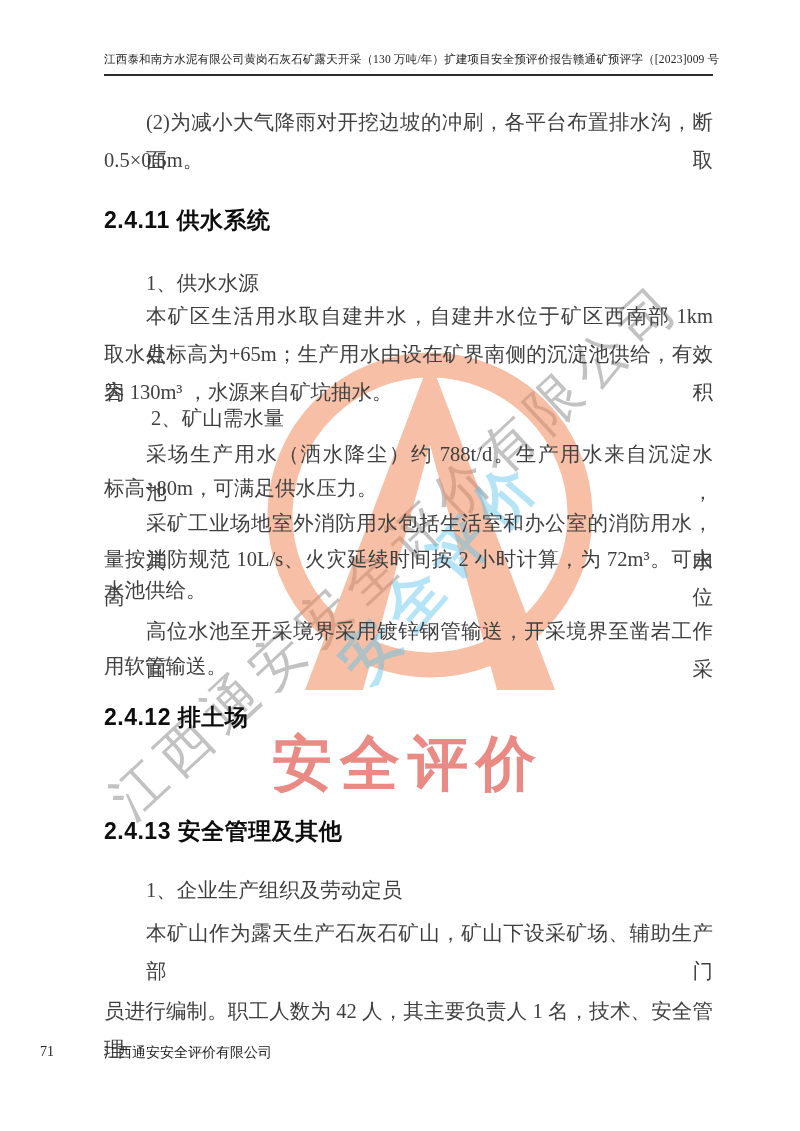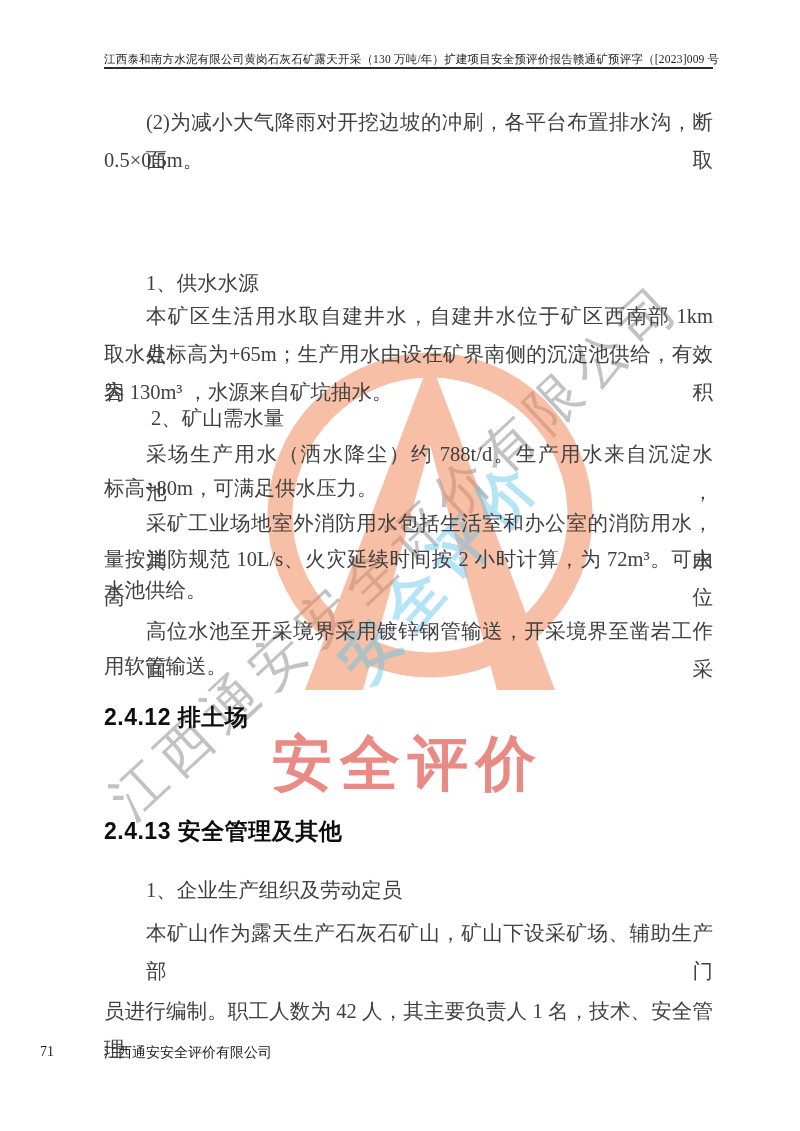--- a/index.html
+++ b/index.html
@@ -1,21 +1,21 @@
 <!DOCTYPE html>
 <html><head>
 <meta charset="utf-8">
 <style>
   html,body{margin:0;padding:0;background:#888;}
   .page{position:relative;width:800px;height:1131px;background:#ffffff;overflow:hidden;
         font-family:"Liberation Serif","DejaVu Serif",serif;}
   
   .hd{position:absolute;left:104px;right:87px;top:52px;z-index:3;
       display:flex;justify-content:space-between;align-items:flex-end;
-      border-bottom:2px solid #2b2b2b;
+      padding-bottom:7px;border-bottom:2px solid #2b2b2b;
       font-size:11.5px;color:#222;letter-spacing:0.2px;white-space:nowrap;}
   
   .ln{position:absolute;left:104px;width:609px;z-index:2;
       font-size:20.5px;line-height:38px;height:38px;color:#404040;}
   .jf{text-align:justify;text-align-last:justify;}
   .ind{left:146px;width:567px;}
   .ind2{left:151px;width:562px;}
   .h{font-size:23px;font-weight:bold;line-height:44px;height:44px;color:#0e0e0e;
      font-family:"Liberation Sans","DejaVu Sans",sans-serif;letter-spacing:0.5px;white-space:nowrap;}
   
@@ -53,20 +53,21 @@
 
   <div class="wm wm-red">安全评价</div>
 
   <header class="hd">
     <span>江西泰和南方水泥有限公司黄岗石灰石矿露天开采（130 万吨/年）扩建项目安全预评价报告</span>
     <span>赣通矿预评字（[2023]009 号</span>
   </header>
 
   <div class="ln jf ind" style="top:103px">(2)为减小大气降雨对开挖边坡的冲刷，各平台布置排水沟，断面取</div>
   <div class="ln" style="top:141px">0.5×0.5m。</div>
+  <div class="ln h" style="top:198px">2.4.11 供水系统</div>
   <div class="ln ind" style="top:264px">1、供水水源</div>
   <div class="ln jf ind" style="top:297px">本矿区生活用水取自建井水，自建井水位于矿区西南部 1km 处，</div>
   <div class="ln jf" style="top:335px">取水点标高为+65m；生产用水由设在矿界南侧的沉淀池供给，有效容积</div>
   <div class="ln" style="top:373px">为 130m³ ，水源来自矿坑抽水。</div>
   <div class="ln ind2" style="top:399px">2、矿山需水量</div>
   <div class="ln jf ind" style="top:435px">采场生产用水（洒水降尘）约 788t/d。生产用水来自沉淀水池，</div>
   <div class="ln" style="top:469px">标高+80m，可满足供水压力。</div>
   <div class="ln jf ind" style="top:504px">采矿工业场地室外消防用水包括生活室和办公室的消防用水，其水</div>
   <div class="ln jf" style="top:540px">量按消防规范 10L/s、火灾延续时间按 2 小时计算，为 72m³。可由高位</div>
   <div class="ln" style="top:571px">水池供给。</div>

